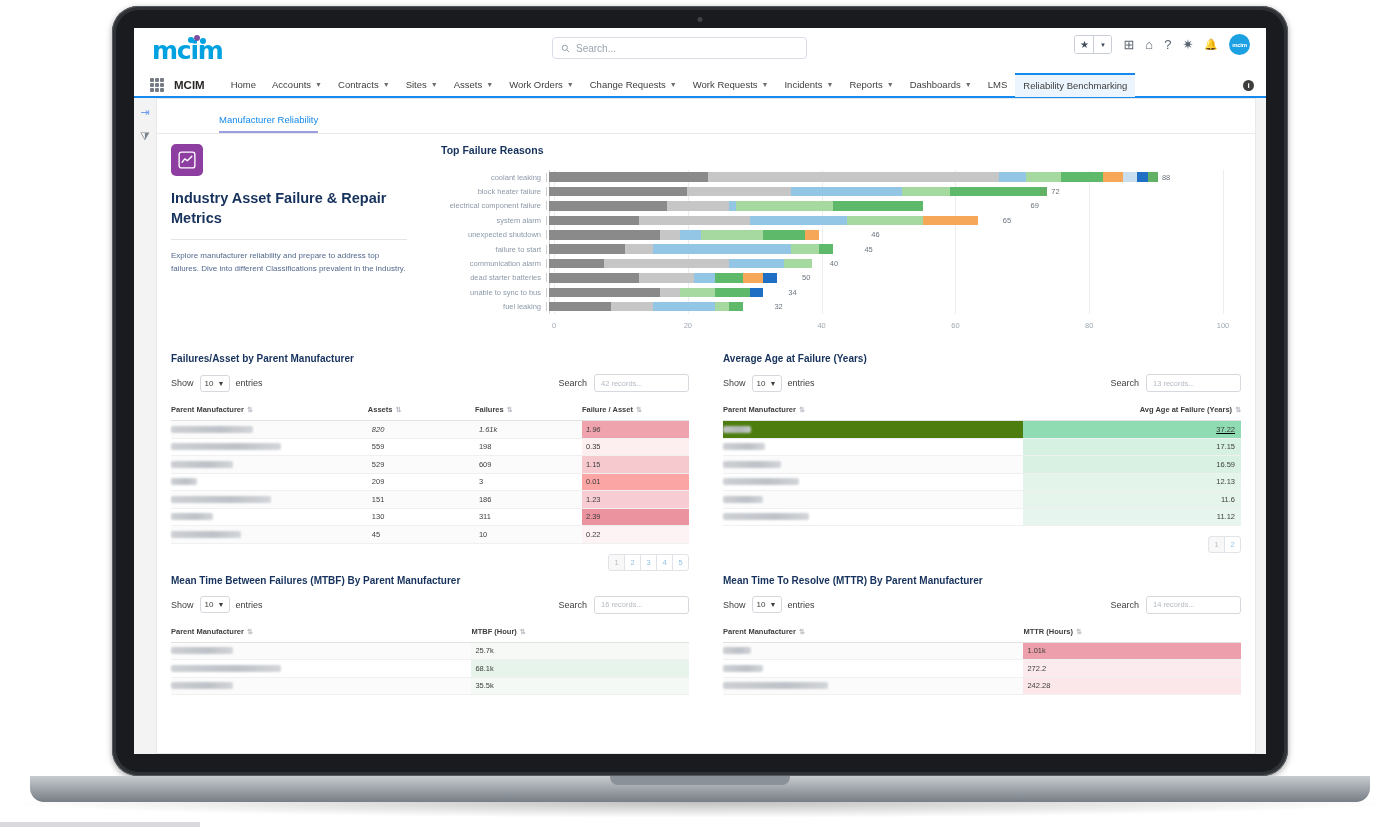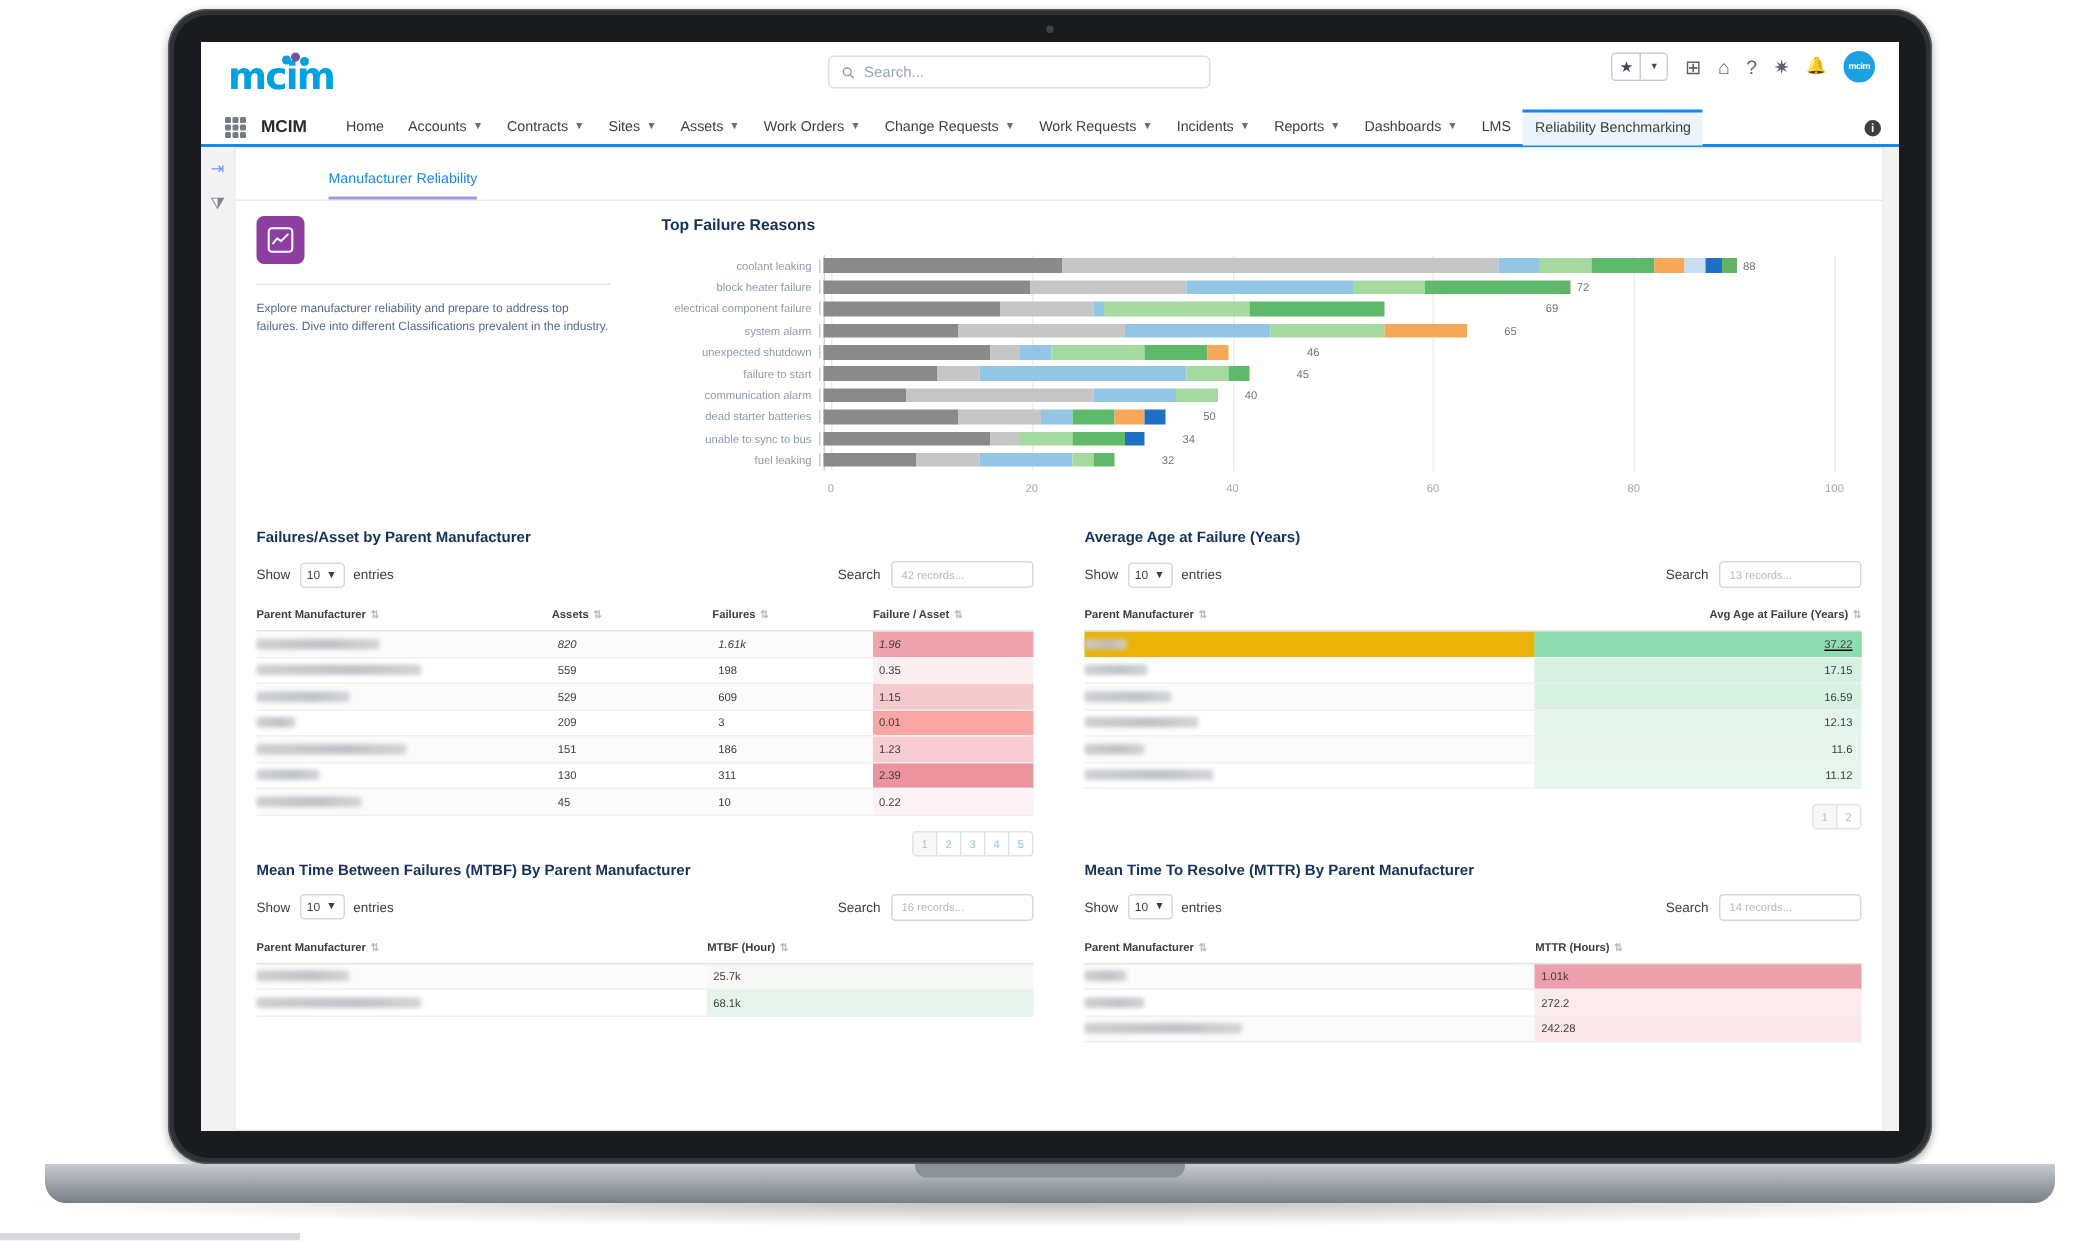--- a/index.html
+++ b/index.html
@@ -357,20 +357,21 @@
 
           <div class="dash">
 
             <div class="intro">
               <div class="intro-icon">
                 <svg width="18" height="18" viewBox="0 0 24 24">
                   <rect x="1.5" y="1.5" width="21" height="21" rx="3" fill="none" stroke="#fff" stroke-width="1.8"></rect>
                   <polyline points="5.5,15 9,10.5 12.5,13 18.5,7" fill="none" stroke="#fff" stroke-width="1.8" stroke-linecap="round" stroke-linejoin="round"></polyline>
                 </svg>
               </div>
+              <h1>Industry Asset Failure &amp; Repair Metrics</h1>
               <hr>
               <p>Explore manufacturer reliability and prepare to address top failures. Dive into different Classifications prevalent in the industry.</p>
             </div>
 
             <div class="chartbox">
               <div class="chart-title">Top Failure Reasons</div>
               <div class="chart-area">
                 <div class="chart-grid" id="chart-grid">
                     <div class="gl" style="left: 0%;"></div>
                     <div class="gl" style="left: 20%;"></div>
@@ -664,21 +665,21 @@
       </div>
     </div>
   <table>
                   <thead>
                     <tr>
                       <th style="width: 58%;"><span>Parent Manufacturer</span><span class="so">⇅</span></th>
                       <th style="text-align: right; width: 42%;"><span>Avg Age at Failure (Years)</span><span class="so">⇅</span></th>
                     </tr>
                   </thead>
                   <tbody>
-                    <tr style="background: #eab308; text-decoration: underline;">
+                    <tr style="background: #4d7c0f; text-decoration: underline;">
                       <td>
                         <span class="mfr" style="width: 28px;"></span>
                       </td>
                       <td class="ralign" style="background: rgb(143, 220, 178);"><span>37.22</span></td>
                     </tr>
                     <tr>
                       <td>
                         <span class="mfr" style="width: 42px;"></span>
                       </td>
                       <td class="ralign" style="background: rgb(214, 240, 225);"><span>17.15</span></td>
@@ -748,20 +749,26 @@
                       <td>
                         <span class="mfr" style="width: 62px;"></span>
                       </td>
                       <td class="cell-pad" style="background: rgb(247, 249, 247);"><span>25.7k</span></td>
                     </tr>
                     <tr>
                       <td>
                         <span class="mfr" style="width: 110px;"></span>
                       </td>
                       <td class="cell-pad" style="background: rgb(231, 244, 236);"><span>68.1k</span></td>
+                    </tr>
+                    <tr style="background: rgb(251, 251, 251);">
+                      <td>
+                        <span class="mfr" style="width: 62px;"></span>
+                      </td>
+                      <td class="cell-pad" style="background: rgb(244, 249, 246);"><span>35.5k</span></td>
                     </tr>
                   </tbody>
                 </table>
               </div>
               <div class="card">
     <h2>Mean Time To Resolve (MTTR) By Parent Manufacturer</h2>
     <div class="ctrls">
       <div class="show-grp">
         <span>Show</span>
         <div class="sel">

